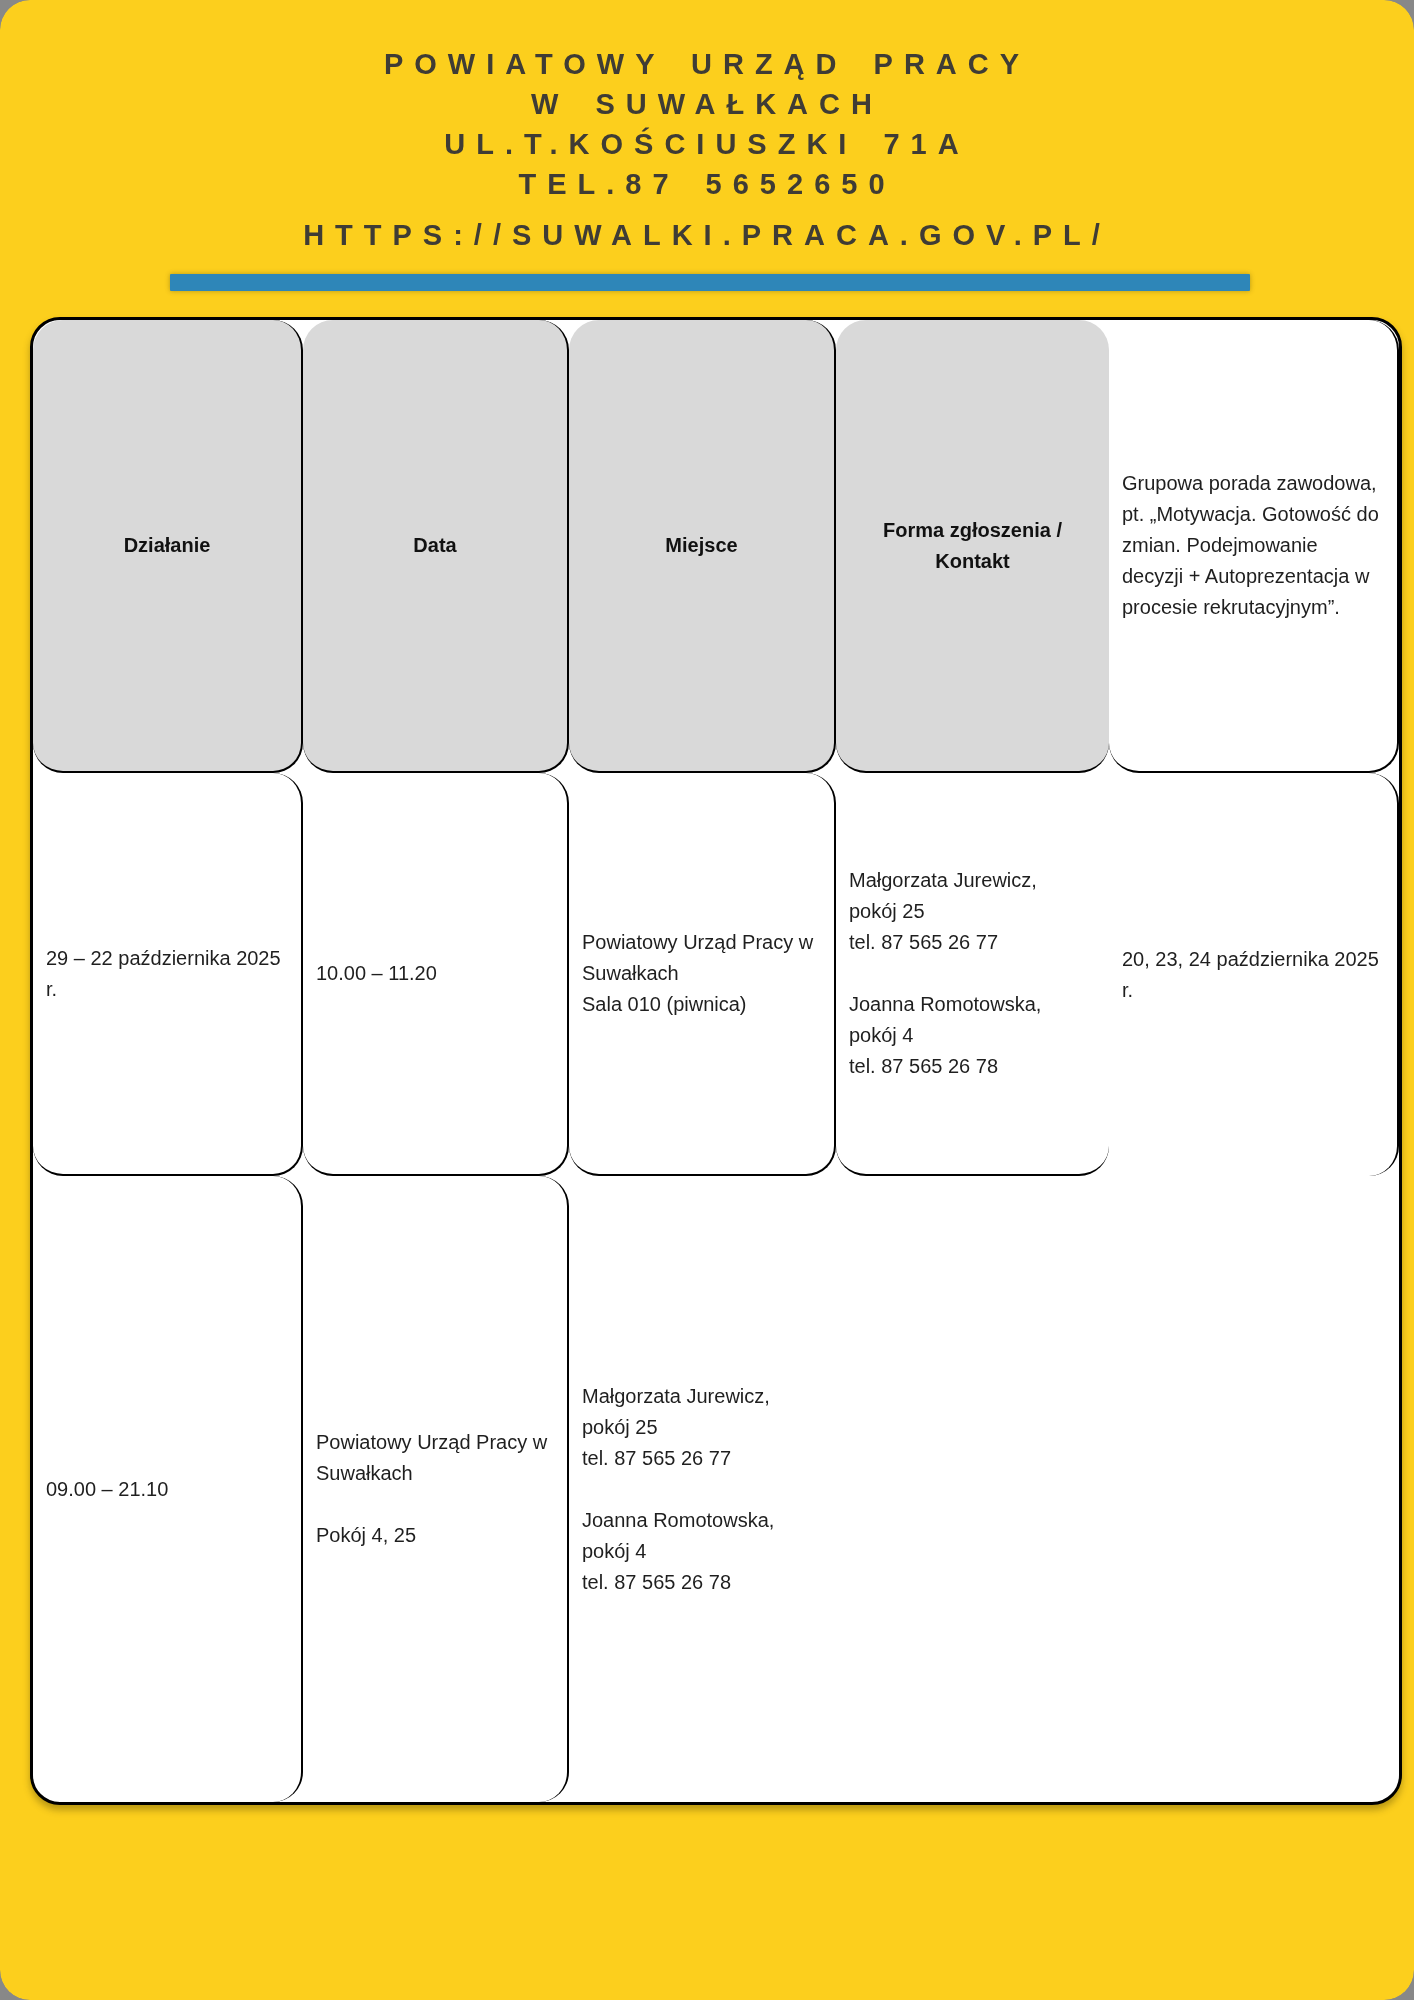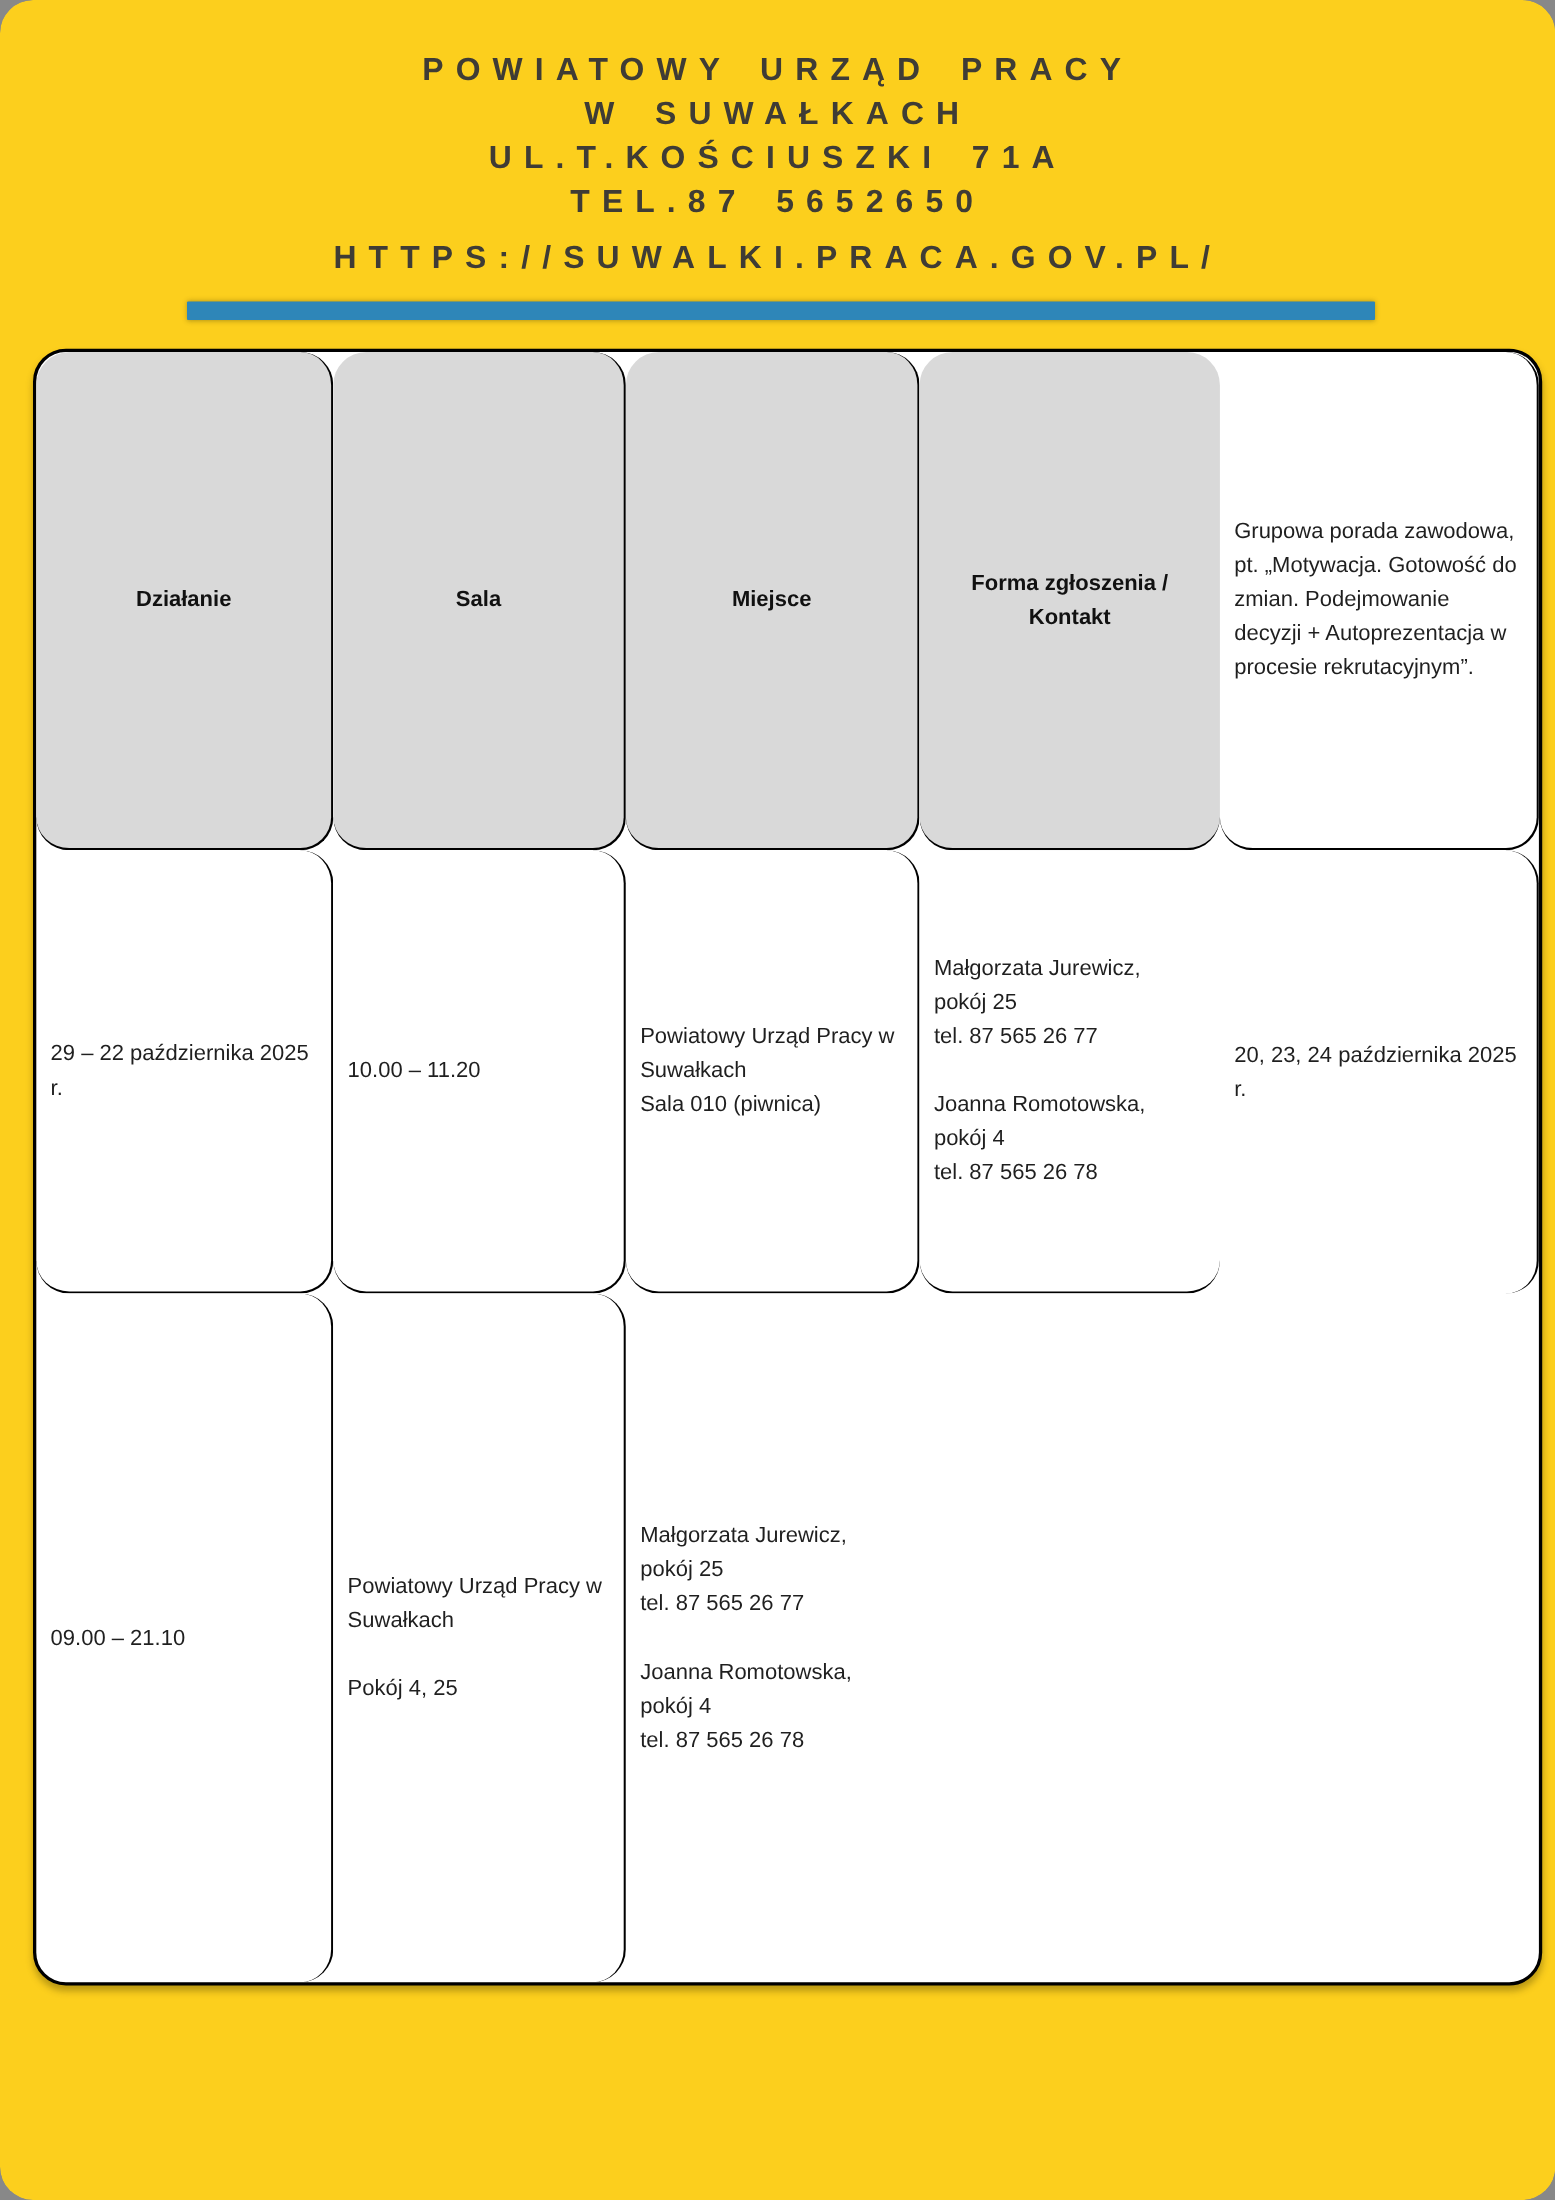--- a/index.html
+++ b/index.html
@@ -102,21 +102,21 @@
   </header>
 
   <div class="divider"></div>
 
   <div class="schedule-table">
 
     <div class="cell head">
       <span class="cell-text">Działanie</span>
     </div>
     <div class="cell head">
-      <span class="cell-text">Sala</span>
+      <span class="cell-text">Data</span>
     </div>
     <div class="cell head">
       <span class="cell-text">Miejsce</span>
     </div>
     <div class="cell head last-col">
       <span class="cell-text">Forma zgłoszenia / Kontakt</span>
     </div>
 
     <div class="cell">
       <span class="cell-text">Grupowa porada zawodowa, pt. „Motywacja. Gotowość do zmian. Podejmowanie decyzji + Autoprezentacja w procesie rekrutacyjnym”.</span>

